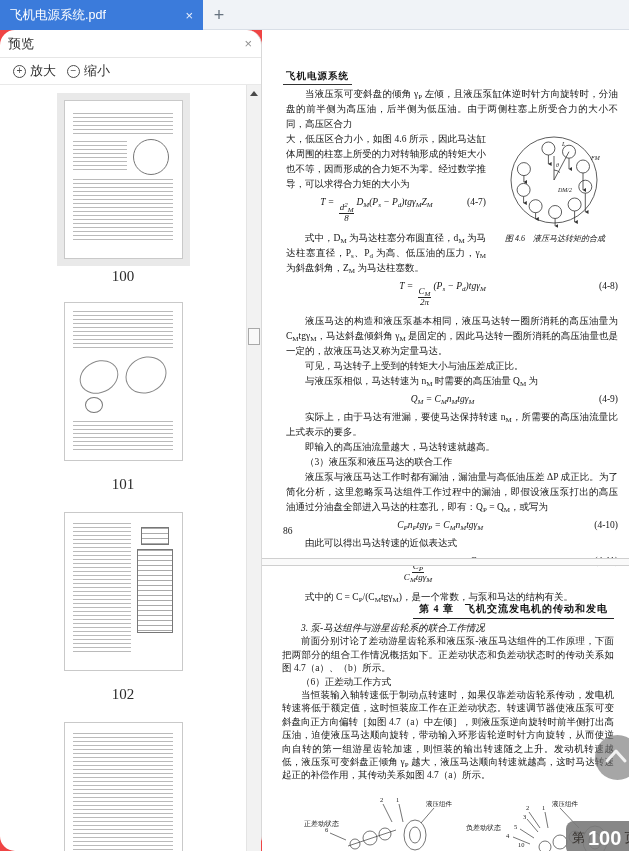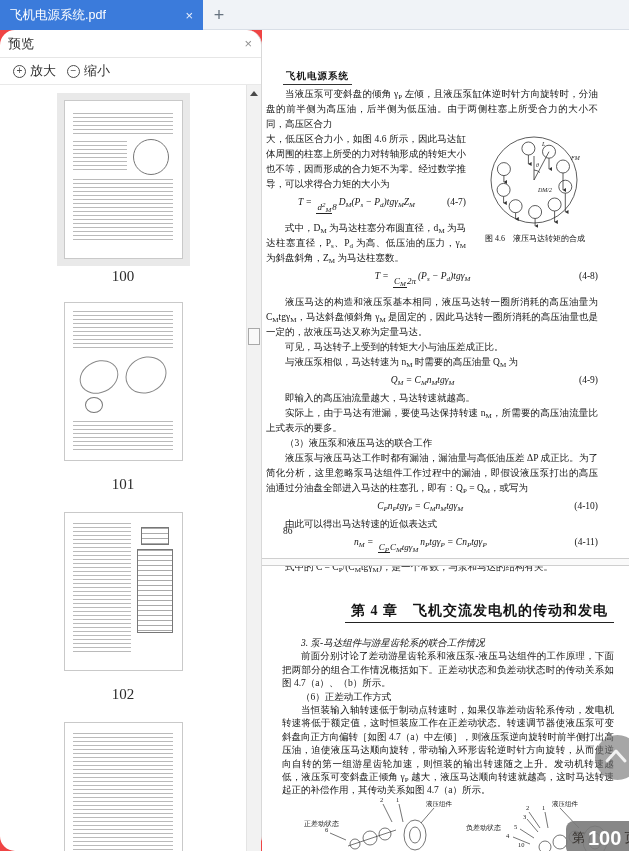--- a/index.html
+++ b/index.html
@@ -47,37 +47,37 @@
   #scroll-up .tri{width:0;height:0;border-left:4px solid transparent;border-right:4px solid transparent;
           border-bottom:5px solid #4a4a4a;}
   #scroll-thumb{position:absolute;top:243px;left:1px;width:12px;height:17px;background:#f9f9f9;
           border:1px solid #a9a9a9;box-sizing:border-box;}
 
   
   #main{position:absolute;left:262px;top:30px;width:367px;height:821px;background:#fff;overflow:hidden;}
   .doc{font-family:"Liberation Serif",serif;color:#141414;}
   #page1-header{position:absolute;left:21px;top:40px;font-size:9.5px;border-bottom:1px solid #333;
           padding:0 3px 1px;letter-spacing:1px;font-weight:bold;}
-  #page1-body{position:absolute;left:4px;top:57px;width:332px;font-size:9.5px;line-height:15px;text-align:justify;}
+  #page1-body{position:absolute;left:24px;top:57px;width:332px;font-size:9.5px;line-height:15px;text-align:justify;}
   #page1-num{position:absolute;left:21px;top:496px;font-size:9.5px;}
   .para{text-indent:2em;margin:0;}
   .para.noindent{text-indent:0;}
-  .para.em{font-style:italic;margin-top:15px;}
+  .para.em{font-style:italic;}
   sub{font-size:7px;vertical-align:-2px;line-height:0;}
   sup{font-size:7px;vertical-align:3px;line-height:0;}
   .eq{margin:2px 0;text-align:center;font-style:italic;text-indent:0;padding:1px 0;}
   .eq .eq-no{float:right;font-style:normal;}
-  .frac{display:inline-flex;flex-direction:row;align-items:center;vertical-align:-0.55em;
+  .frac{display:inline-flex;flex-direction:column;align-items:center;vertical-align:-0.55em;
           margin:4px 2px;line-height:1.1;font-size:9px;}
   .fnum{border-bottom:1px solid #222;padding:0 1px;}
   #fig46{float:right;width:126px;margin:2px 0 3px 6px;display:none;font-style:normal;}
-  #fig46 .caption{font-size:8px;text-align:center;line-height:10px;margin-top:1px;}
+  #fig46 .caption{font-size:8px;text-align:center;line-height:10px;margin-top:1px;font-style:italic;}
   #page-sep{position:absolute;left:0;top:528px;width:367px;height:8px;background:#fafafa;
           border-top:1px solid #cfcfcf;border-bottom:1px solid #cfcfcf;box-sizing:border-box;}
-  #page2-header{position:absolute;left:20px;top:572px;width:332px;text-align:right;font-size:14px;}
+  #page2-header{position:absolute;left:20px;top:572px;width:332px;text-align:right;font-size:10px;}
   #page2-header span{display:inline-block;border-bottom:1px solid #222;padding:0 6px 2px;
           letter-spacing:1px;font-weight:bold;}
   #page2-body{position:absolute;left:20px;top:592px;width:332px;font-size:9.5px;line-height:13.4px;text-align:justify;}
   #fig47{position:absolute;left:22px;top:758px;width:332px;height:63px;}
   svg text{font-family:"Liberation Serif",serif;fill:#222;}
 
   
   #scroll-top{position:absolute;left:595px;top:735px;width:45px;height:45px;border-radius:50%;
           background:rgba(112,112,112,0.62);z-index:5;}
   #page-badge{position:absolute;left:566px;top:821px;width:72px;height:34px;border-radius:8px;
@@ -198,22 +198,22 @@
           </span>D<sub>M</sub>(P<sub>s</sub> − P<sub>d</sub>)tgγ<sub>M</sub>Z<sub>M</sub></div>
         <div class="para">式中，D<sub>M</sub> 为马达柱塞分布圆直径，d<sub>M</sub> 为马达柱塞直径，P<sub>s</sub>、P<sub>d</sub> 为高、低压油的压力，γ<sub>M</sub> 为斜盘斜角，Z<sub>M</sub> 为马达柱塞数。</div>
         <div class="eq"><span class="eq-no">(4-8)</span>T = <span class="frac">
             <span class="fnum">C<sub>M</sub></span>
             <span class="fden">2π</span>
           </span>(P<sub>s</sub> − P<sub>d</sub>)tgγ<sub>M</sub></div>
         <div class="para">液压马达的构造和液压泵基本相同，液压马达转一圈所消耗的高压油量为 C<sub>M</sub>tgγ<sub>M</sub>，马达斜盘倾斜角 γ<sub>M</sub> 是固定的，因此马达转一圈所消耗的高压油量也是一定的，故液压马达又称为定量马达。</div>
         <div class="para">可见，马达转子上受到的转矩大小与油压差成正比。</div>
         <div class="para">与液压泵相似，马达转速为 n<sub>M</sub> 时需要的高压油量 Q<sub>M</sub> 为</div>
         <div class="eq"><span class="eq-no">(4-9)</span>Q<sub>M</sub> = C<sub>M</sub>n<sub>M</sub>tgγ<sub>M</sub></div>
+        <div class="para">实际上，由于马达有泄漏，要使马达保持转速 n<sub>M</sub>，所需要的高压油流量比上式表示的要多。</div>
         <div class="para">即输入的高压油流量越大，马达转速就越高。</div>
-        <div class="para">实际上，由于马达有泄漏，要使马达保持转速 n<sub>M</sub>，所需要的高压油流量比上式表示的要多。</div>
         <div class="para">（3）液压泵和液压马达的联合工作</div>
         <div class="para">液压泵与液压马达工作时都有漏油，漏油量与高低油压差 ΔP 成正比。为了简化分析，这里忽略泵马达组件工作过程中的漏油，即假设液压泵打出的高压油通过分油盘全部进入马达的柱塞孔，即有：Q<sub>P</sub> = Q<sub>M</sub>，或写为</div>
         <div class="eq"><span class="eq-no">(4-10)</span>C<sub>P</sub>n<sub>P</sub>tgγ<sub>P</sub> = C<sub>M</sub>n<sub>M</sub>tgγ<sub>M</sub></div>
         <div class="para">由此可以得出马达转速的近似表达式</div>
         <div class="eq"><span class="eq-no">(4-11)</span>n<sub>M</sub> = <span class="frac">
             <span class="fnum">C<sub>P</sub></span>
             <span class="fden">C<sub>M</sub>tgγ<sub>M</sub></span>
           </span>n<sub>P</sub>tgγ<sub>P</sub> = Cn<sub>P</sub>tgγ<sub>P</sub></div>
         <div class="para">式中的 C = C<sub>P</sub>/(C<sub>M</sub>tgγ<sub>M</sub>)，是一个常数，与泵和马达的结构有关。</div>
       </div>

